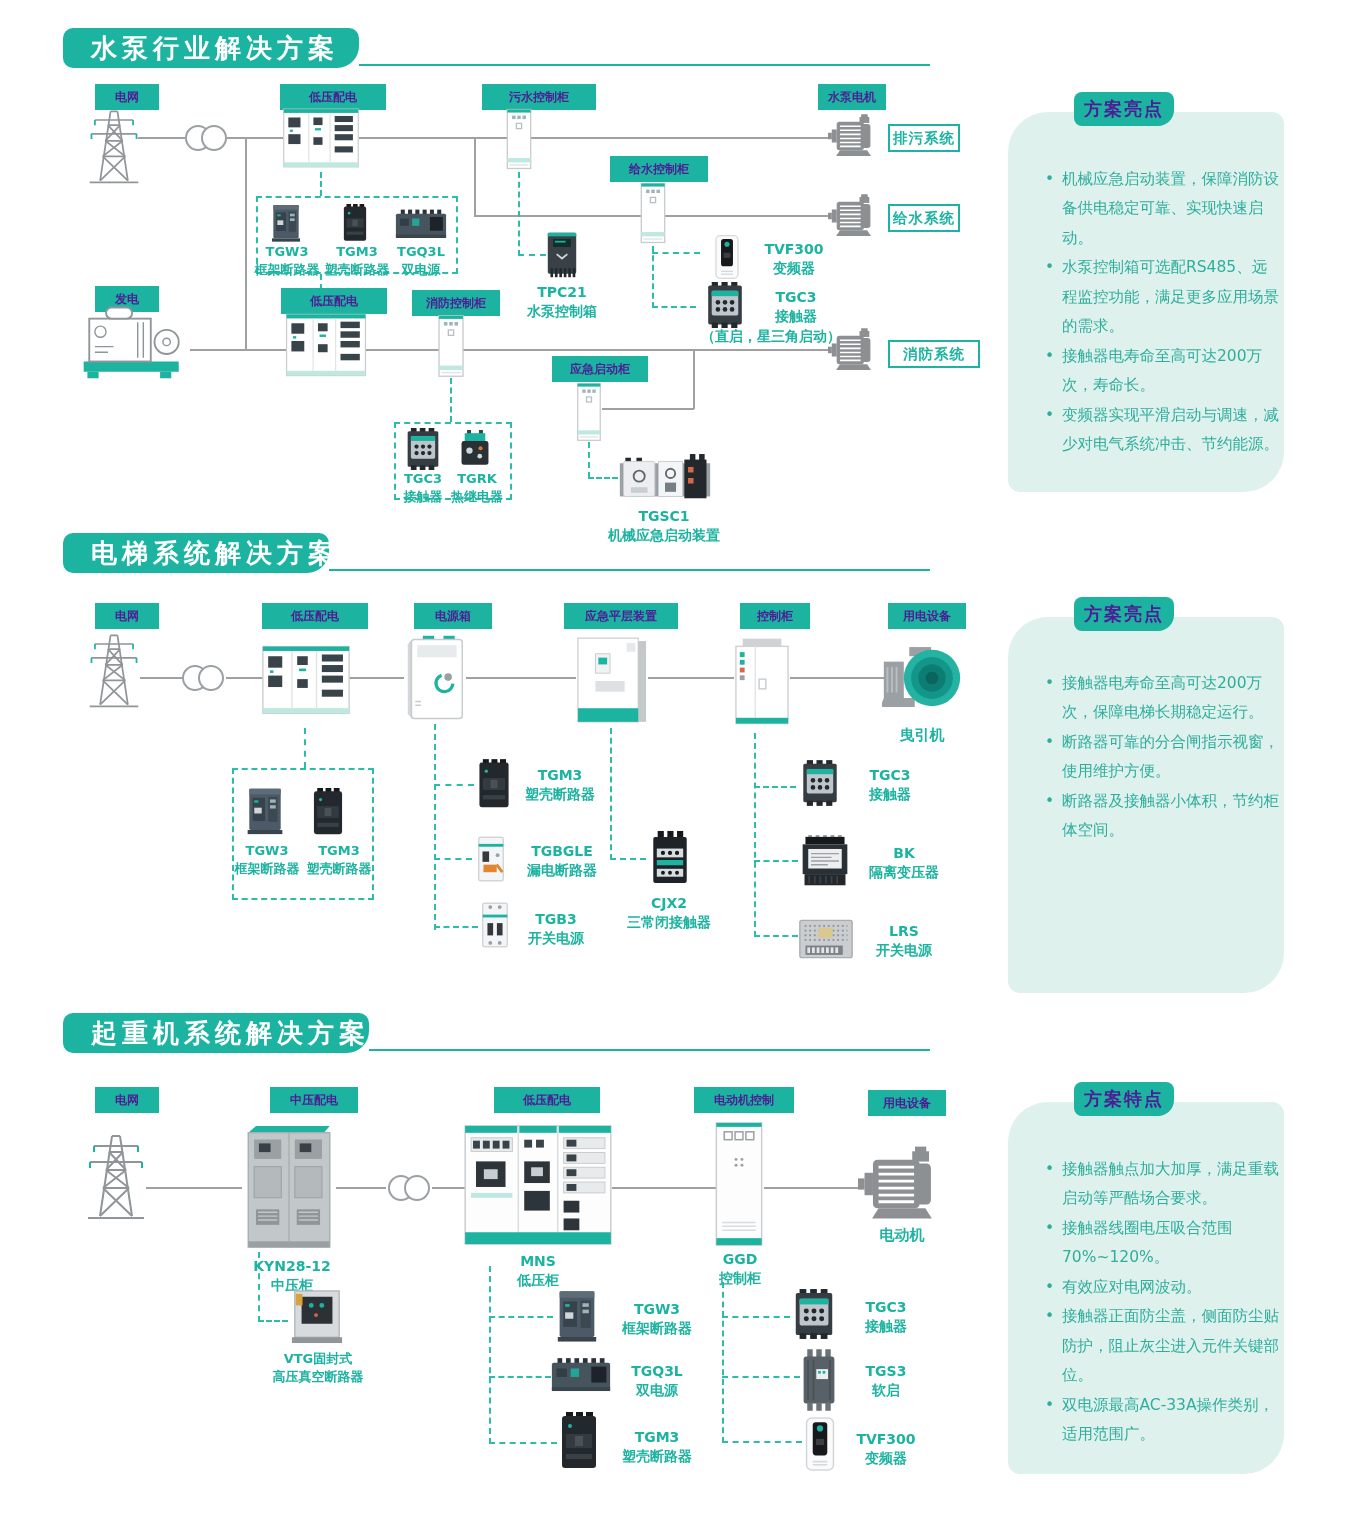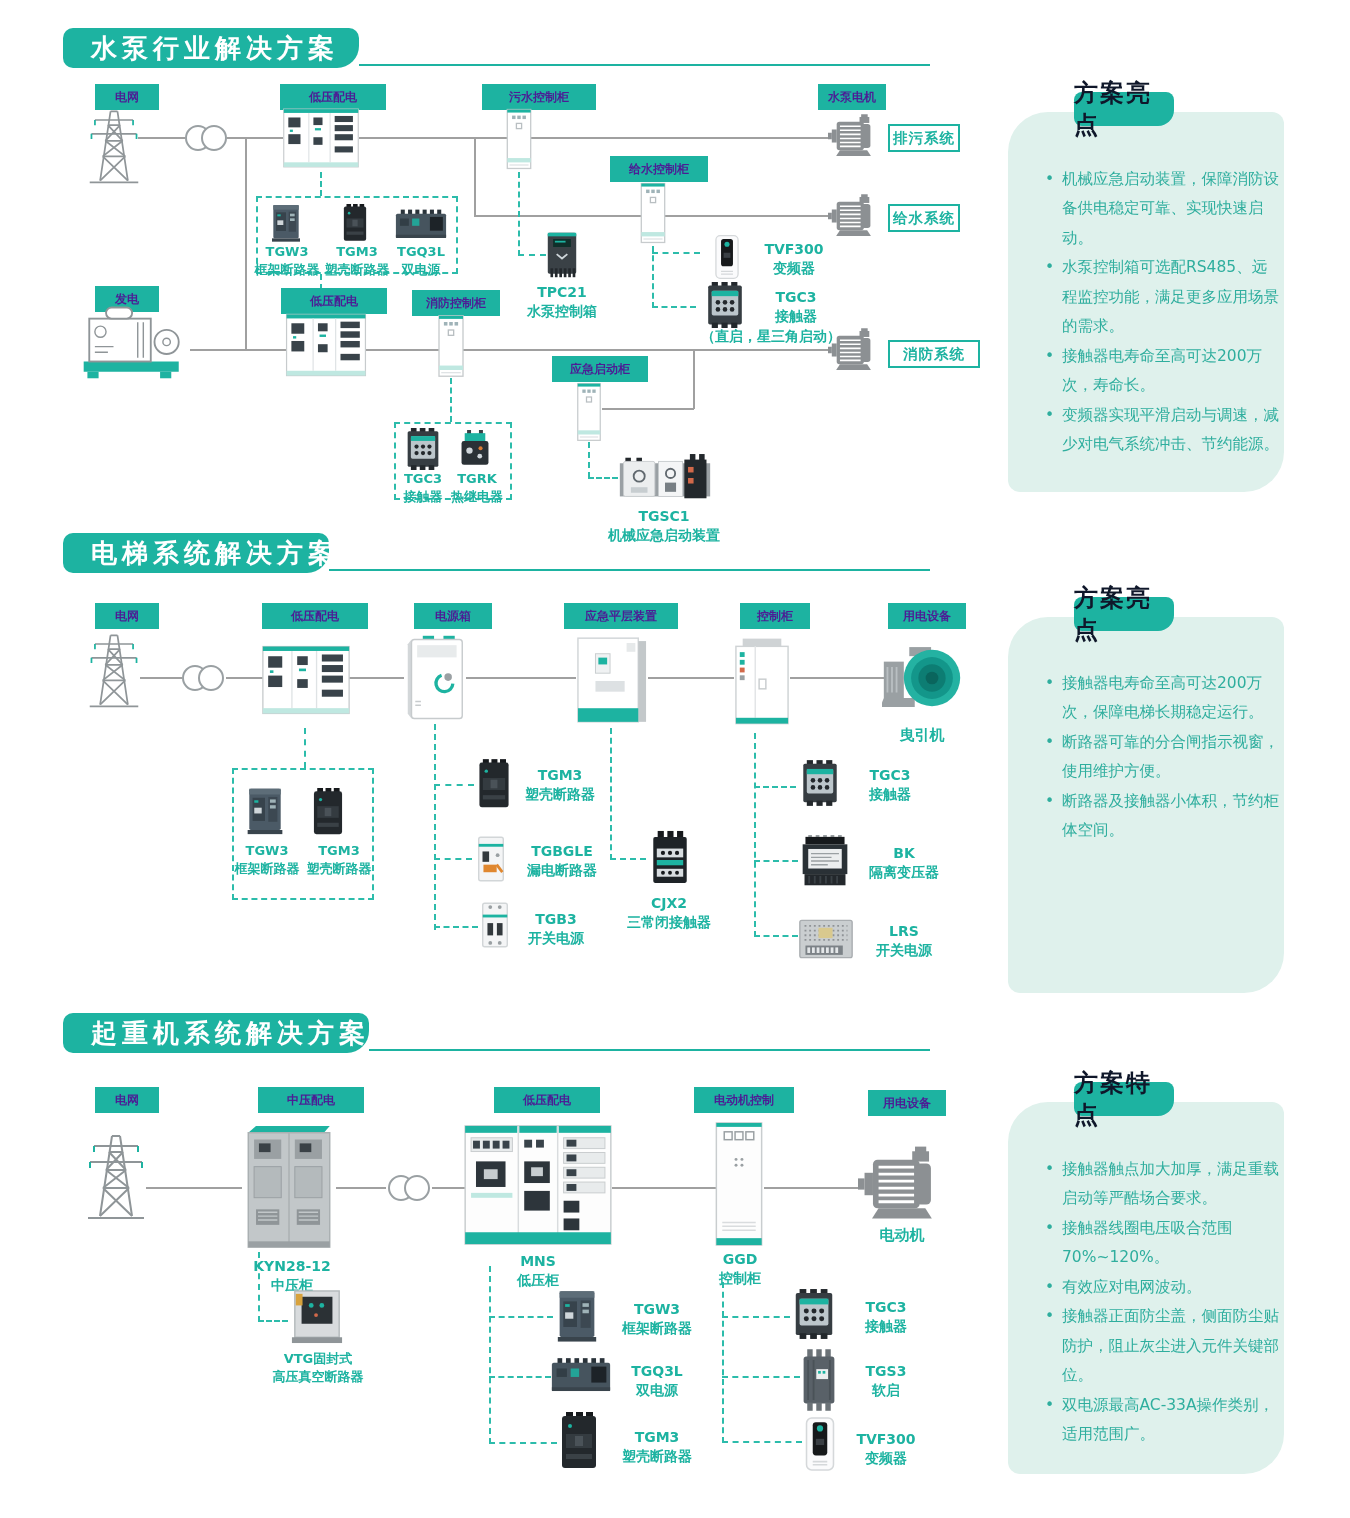--- a/index.html
+++ b/index.html
@@ -20,21 +20,21 @@
   .plabel{position:absolute;color:var(--teal);font-weight:700;font-size:13px;line-height:1.35;text-align:center;}
   .plabel.md{font-size:14px;}
   .tlabel{position:absolute;color:var(--teal);font-weight:700;font-size:15px;text-align:center;}
   .note{position:absolute;color:var(--teal);font-weight:700;font-size:14px;text-align:center;white-space:nowrap;}
   .lineh{position:absolute;height:2px;background:var(--gray);}
   .linev{position:absolute;width:2px;background:var(--gray);}
   .dashh{position:absolute;height:0;border-top:2px dashed var(--dash);}
   .dashv{position:absolute;width:0;border-left:2px dashed var(--dash);}
   .dashbox{position:absolute;border:2px dashed var(--dash);box-sizing:border-box;}
   .panel{position:absolute;background:var(--panelbg);border-radius:40px 12px 40px 12px;}
-  .pbadge{position:absolute;background:var(--teal);color:#0f172a;font-weight:700;font-size:24px;
+  .pbadge{position:absolute;background:var(--teal);color:#4c1d95;font-weight:700;font-size:18px;
     letter-spacing:2px;display:flex;align-items:center;justify-content:center;border-radius:8px 8px 16px 8px;}
   .hlist{position:absolute;margin:17px;padding:0;list-style:none;color:var(--hl);font-size:15.5px;line-height:1.9;}
   .hlist li{position:relative;padding-left:19px;}
   .hlist li::before{content:"•";position:absolute;left:2px;top:0;}
 </style>
 </head>
 <body>
 
 <svg width="0" height="0" style="position:absolute">
 <defs>
@@ -780,21 +780,21 @@
     <div class="dashv" style="left:489px;top:1266px;height:178px"></div>
     <div class="dashh" style="left:489px;top:1316px;width:64px"></div>
     <div class="dashh" style="left:489px;top:1376px;width:62px"></div>
     <div class="dashh" style="left:489px;top:1442px;width:68px"></div>
     <div class="dashv" style="left:722px;top:1282px;height:161px"></div>
     <div class="dashh" style="left:722px;top:1316px;width:68px"></div>
     <div class="dashh" style="left:722px;top:1376px;width:78px"></div>
     <div class="dashh" style="left:722px;top:1441px;width:80px"></div>
 
     <div class="nlabel" style="left:95px;top:1087px;width:64px;height:26px">电网</div>
-    <div class="nlabel" style="left:258px;top:1087px;width:106px;height:26px">中压配电</div>
+    <div class="nlabel" style="left:270px;top:1087px;width:88px;height:26px">中压配电</div>
     <div class="nlabel" style="left:494px;top:1087px;width:106px;height:26px">低压配电</div>
     <div class="nlabel" style="left:694px;top:1087px;width:100px;height:26px">电动机控制</div>
     <div class="nlabel" style="left:868px;top:1090px;width:78px;height:26px">用电设备</div>
 
     <svg class="abs" style="left:86px;top:1118px;width:60px;height:116px">
         <use href="#sym-tower" width="100%" height="100%"></use>
       </svg>
     <svg class="abs" style="left:242px;top:1124px;width:94px;height:128px">
         <use href="#sym-kyn" width="100%" height="100%"></use>
       </svg>

